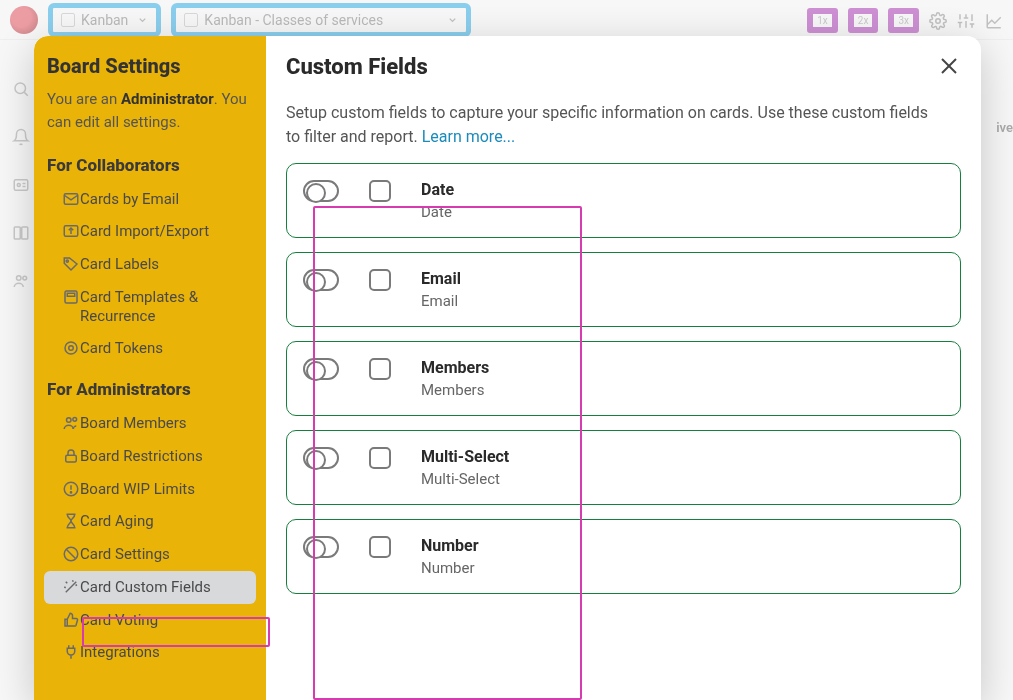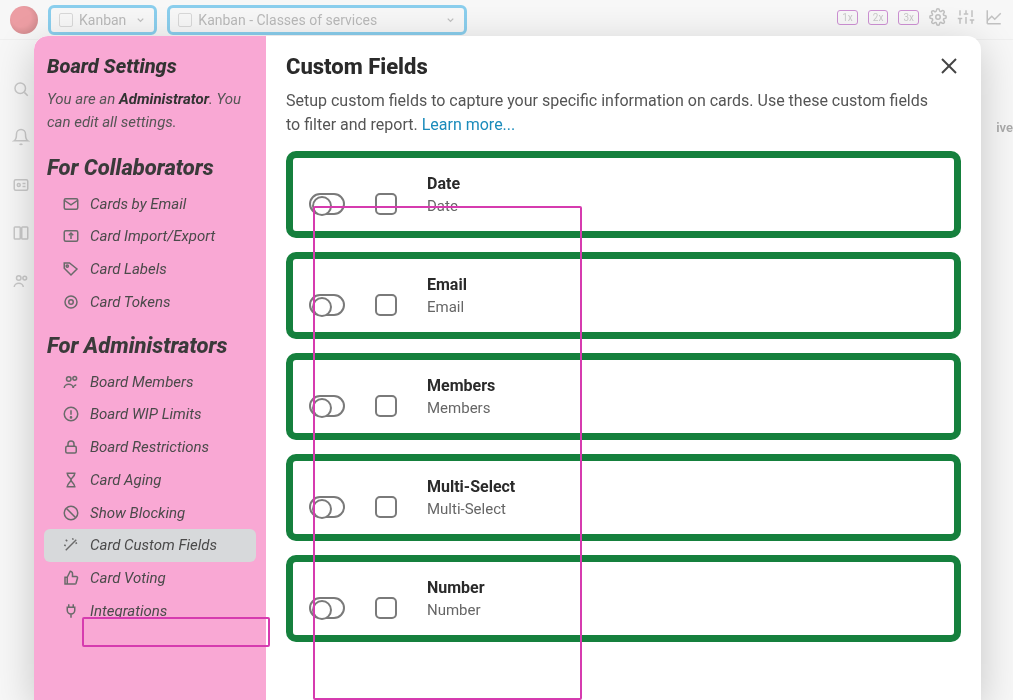--- a/index.html
+++ b/index.html
@@ -29,40 +29,40 @@
     padding:0 10px;
     gap:10px;
   }
   .bd-logo {
     width:28px; height:28px;
     border-radius:50%;
     background: radial-gradient(circle at 40% 40%, #e63946 40%, #b5171f 70%);
     display:inline-block;
   }
   .bd-select {
-    border:3px solid #0ea5e9;
+    border:5px solid #0ea5e9;
     border-radius:6px;
     padding:4px 28px 4px 28px;
     color:#777;
     font-size:14px;
     position:relative;
     background:#fff;
   }
   .bd-select::before{
     content:"";
     position:absolute; left:8px; top:50%; transform:translateY(-50%);
     width:12px;height:12px;border:1px solid #bbb;border-radius:2px;
   }
   .bd-select .chev{position:absolute;right:8px;top:50%;transform:translateY(-50%);}
   .bd-right{
     position:absolute; right:10px; top:8px;
     display:flex; gap:10px; align-items:center;
   }
   .bd-zoom{
-    font-size:10px; color:#999; border:1px solid #a21caf; padding:1px 4px; border-radius:3px;
+    font-size:10px; color:#999; border:6px solid #a21caf; padding:1px 4px; border-radius:3px;
   }
   .bd-icon{width:18px;height:18px;color:#888;}
   .bd-side-icons{
     position:absolute; left:0; top:50px; width:42px;
     display:flex; flex-direction:column; align-items:center; gap:30px; padding-top:30px;
   }
   .overlay{
     position:absolute; inset:0;
     background: rgba(240,240,240,0.55);
   }
@@ -76,39 +76,38 @@
     position:absolute;
     top:36px; left:34px; right:32px; bottom:0;
     background:#fff;
     border-radius:14px 14px 0 0;
     box-shadow: 0 10px 40px rgba(0,0,0,0.20);
     display:flex;
     overflow:hidden;
   }
   .sidebar{
     width:232px;
-    background:#f9a8d4;
+    background:#eab308;
     border-radius:14px 0 0 0;
     padding:18px 10px 26px 10px;
     overflow:hidden;
-    font-style:italic;
   }
   .sidebar h2{
     font-size:20px; font-weight:800; color:#333; margin-bottom:10px; padding-left:3px;
   }
   .sidebar-sub{
     font-size:15px; color:#555; line-height:1.55; padding:0 3px 6px 3px;
   }
   .sidebar-sub b{font-weight:700; color:#333;}
   .section-head{
-    font-size:22px; font-weight:800; color:#3a3a3a;
+    font-size:17px; font-weight:800; color:#3a3a3a;
     padding:14px 3px 8px 3px;
   }
   .nav-item{
-    display:flex; align-items:flex-start; gap:10px;
+    display:flex; align-items:flex-start; 
     padding:7px 8px 7px 18px;
     border-radius:6px;
     cursor:pointer;
     font-size:15px; color:#4a4a4a;
   }
   .nav-item.active{ background:#d7d9db; }
   .nav-item .nicon{
     width:18px; height:18px; flex:0 0 18px; color:#6a6a6a;
     display:flex;align-items:center;justify-content:center;
   }
@@ -126,21 +125,21 @@
     flex:1;
     padding:18px 20px 0 20px;
     position:relative;
     overflow:hidden;
   }
   .close-btn{
     position:absolute; top:18px; right:20px;
     width:24px; height:24px; cursor:pointer; color:#444;
   }
   .main h1{
-    font-size:22px; font-weight:800; color:#2a2a2a; margin-bottom:10px;
+    font-size:22px; font-weight:800; color:#2a2a2a; margin-bottom:22px;
   }
   .desc{
     font-size:16px; color:#555; line-height:1.5; max-width:660px;
   }
   .link{color:#1a8bbb; cursor:pointer;}
   .manage-row{
     display:flex; justify-content:space-between; align-items:baseline;
     margin-top:22px; margin-bottom:4px;
     font-size:16px;
   }
@@ -152,26 +151,26 @@
     padding:8px 16px;
     display:flex;
     gap:22px;
     font-size:12px; color:#666;
     margin-top:6px;
   }
   .col-headers div{width:62px; line-height:1.25;}
   .col-headers div:nth-child(2){width:80px;}
 
   .field-row{
-    border:7px solid #15803d;
+    border:1px solid #15803d;
     border-radius:10px;
     padding:16px 16px;
     margin-top:14px;
     display:flex;
-    align-items:flex-end;
+    align-items:flex-start;
     gap:30px;
   }
   .toggle{
     width:36px; height:22px; border:2px solid #7a7a7a; border-radius:20px;
     position:relative; cursor:pointer; flex:0 0 36px;
   }
   .toggle::after{
     content:""; position:absolute; left:1px; top:1px;
     width:16px; height:16px; border-radius:50%;
     border:2px solid #7a7a7a; background:#fff;
@@ -314,20 +313,29 @@
           <svg width="18" height="18" viewBox="0 0 24 24" fill="none" stroke="currentColor" stroke-width="2">
             <path d="M20 12l-8 8-9-9V4h7z"></path>
             <circle cx="7" cy="8" r="1.5"></circle>
           </svg>
         </span>
       <span class="nlabel">Card Labels</span>
     </div>
     <div class="nav-item">
       <span class="nicon">
           <svg width="18" height="18" viewBox="0 0 24 24" fill="none" stroke="currentColor" stroke-width="2">
+            <rect x="4" y="4" width="16" height="16" rx="2"></rect>
+            <rect x="7" y="7" width="10" height="4"></rect>
+          </svg>
+        </span>
+      <span class="nlabel">Card Templates &amp; Recurrence</span>
+    </div>
+    <div class="nav-item">
+      <span class="nicon">
+          <svg width="18" height="18" viewBox="0 0 24 24" fill="none" stroke="currentColor" stroke-width="2">
             <circle cx="12" cy="12" r="8"></circle>
             <circle cx="12" cy="12" r="3"></circle>
           </svg>
         </span>
       <span class="nlabel">Card Tokens</span>
     </div>
 
     <div class="section-head">For Administrators</div>
 
     <div class="nav-item">
@@ -337,52 +345,52 @@
             <path d="M3 20c0-3 3-5 6-5s6 2 6 5"></path>
             <circle cx="17" cy="7" r="2.5"></circle>
             <path d="M15 20c0-2 2-4 4-4"></path>
           </svg>
         </span>
       <span class="nlabel">Board Members</span>
     </div>
     <div class="nav-item">
       <span class="nicon">
           <svg width="18" height="18" viewBox="0 0 24 24" fill="none" stroke="currentColor" stroke-width="2">
+            <rect x="5" y="11" width="14" height="9" rx="2"></rect>
+            <path d="M8 11V8a4 4 0 1 1 8 0v3"></path>
+          </svg>
+        </span>
+      <span class="nlabel">Board Restrictions</span>
+    </div>
+    <div class="nav-item">
+      <span class="nicon">
+          <svg width="18" height="18" viewBox="0 0 24 24" fill="none" stroke="currentColor" stroke-width="2">
             <circle cx="12" cy="12" r="9"></circle>
             <line x1="12" y1="7" x2="12" y2="13"></line>
             <circle cx="12" cy="16.5" r="0.8" fill="currentColor"></circle>
           </svg>
         </span>
       <span class="nlabel">Board WIP Limits</span>
     </div>
     <div class="nav-item">
       <span class="nicon">
           <svg width="18" height="18" viewBox="0 0 24 24" fill="none" stroke="currentColor" stroke-width="2">
-            <rect x="5" y="11" width="14" height="9" rx="2"></rect>
-            <path d="M8 11V8a4 4 0 1 1 8 0v3"></path>
-          </svg>
-        </span>
-      <span class="nlabel">Board Restrictions</span>
-    </div>
-    <div class="nav-item">
-      <span class="nicon">
-          <svg width="18" height="18" viewBox="0 0 24 24" fill="none" stroke="currentColor" stroke-width="2">
             <path d="M6 3h12M6 21h12M7 3c0 5 5 6 5 9s-5 4-5 9M17 3c0 5-5 6-5 9s5 4 5 9"></path>
           </svg>
         </span>
       <span class="nlabel">Card Aging</span>
     </div>
     <div class="nav-item">
       <span class="nicon">
           <svg width="18" height="18" viewBox="0 0 24 24" fill="none" stroke="currentColor" stroke-width="2">
             <circle cx="12" cy="12" r="9"></circle>
             <line x1="6" y1="6" x2="18" y2="18"></line>
           </svg>
         </span>
-      <span class="nlabel">Show Blocking</span>
+      <span class="nlabel">Card Settings</span>
     </div>
     <div class="nav-item active">
       <span class="nicon">
           <svg width="18" height="18" viewBox="0 0 24 24" fill="none" stroke="currentColor" stroke-width="2">
             <path d="M5 19L19 5"></path>
             <path d="M5 5l2 2M14 3l1 2M20 9l-2 1M3 12l2 1"></path>
           </svg>
         </span>
       <span class="nlabel">Card Custom Fields</span>
     </div>

